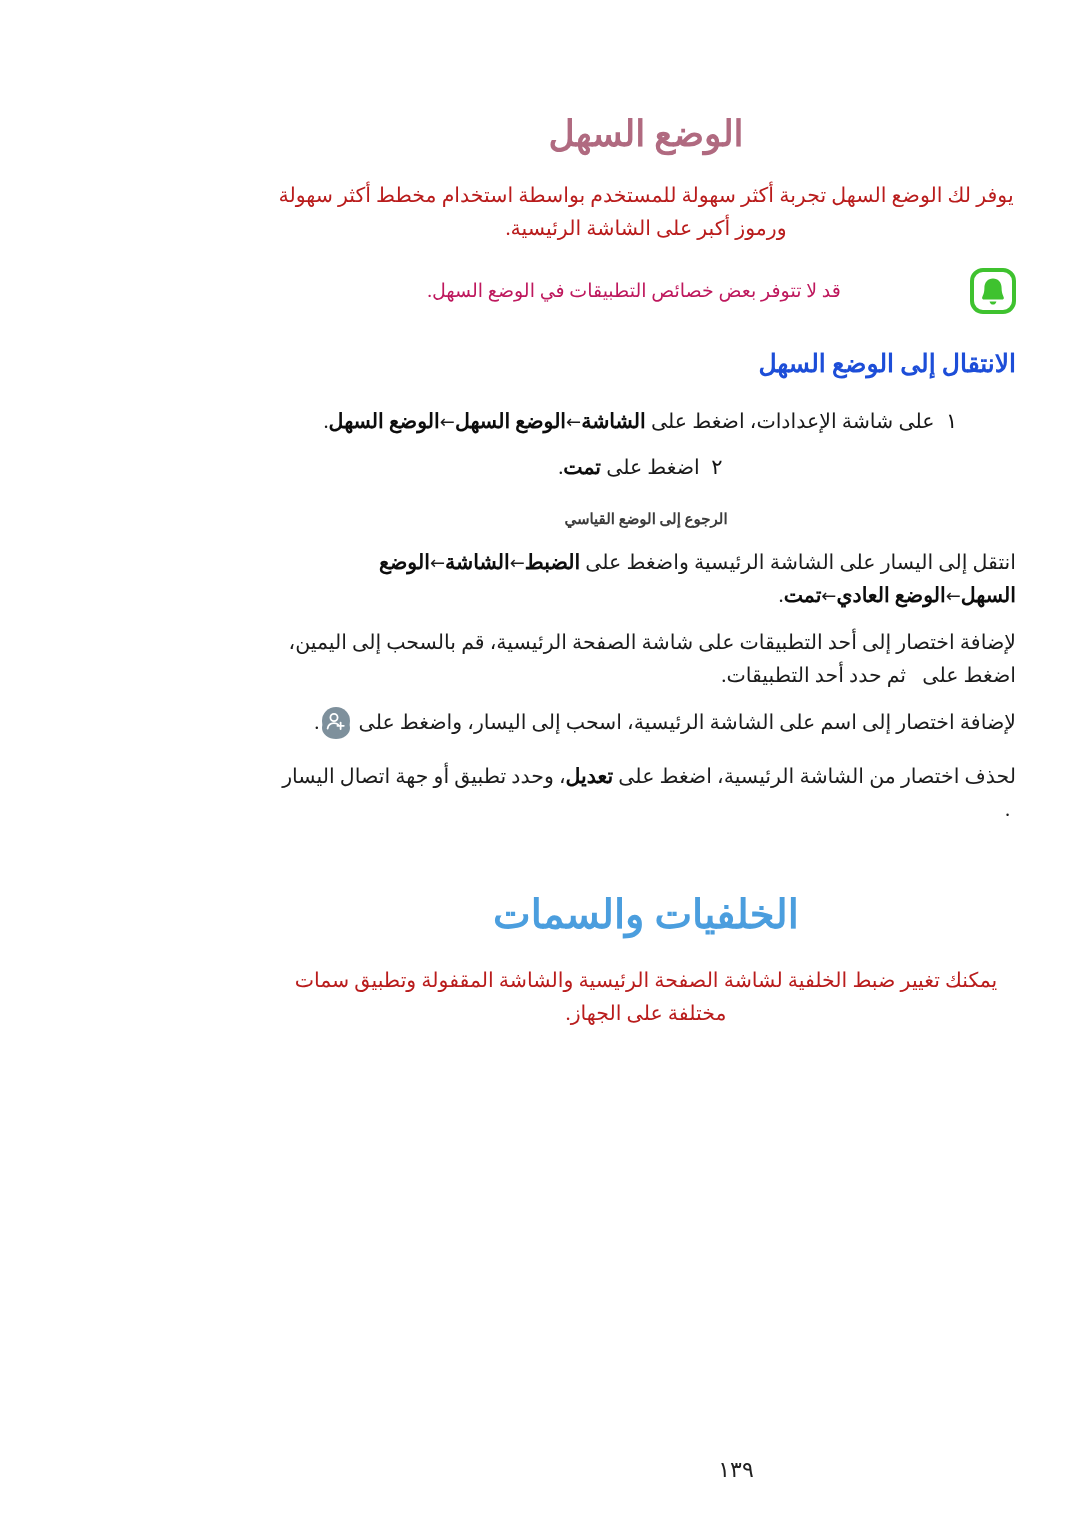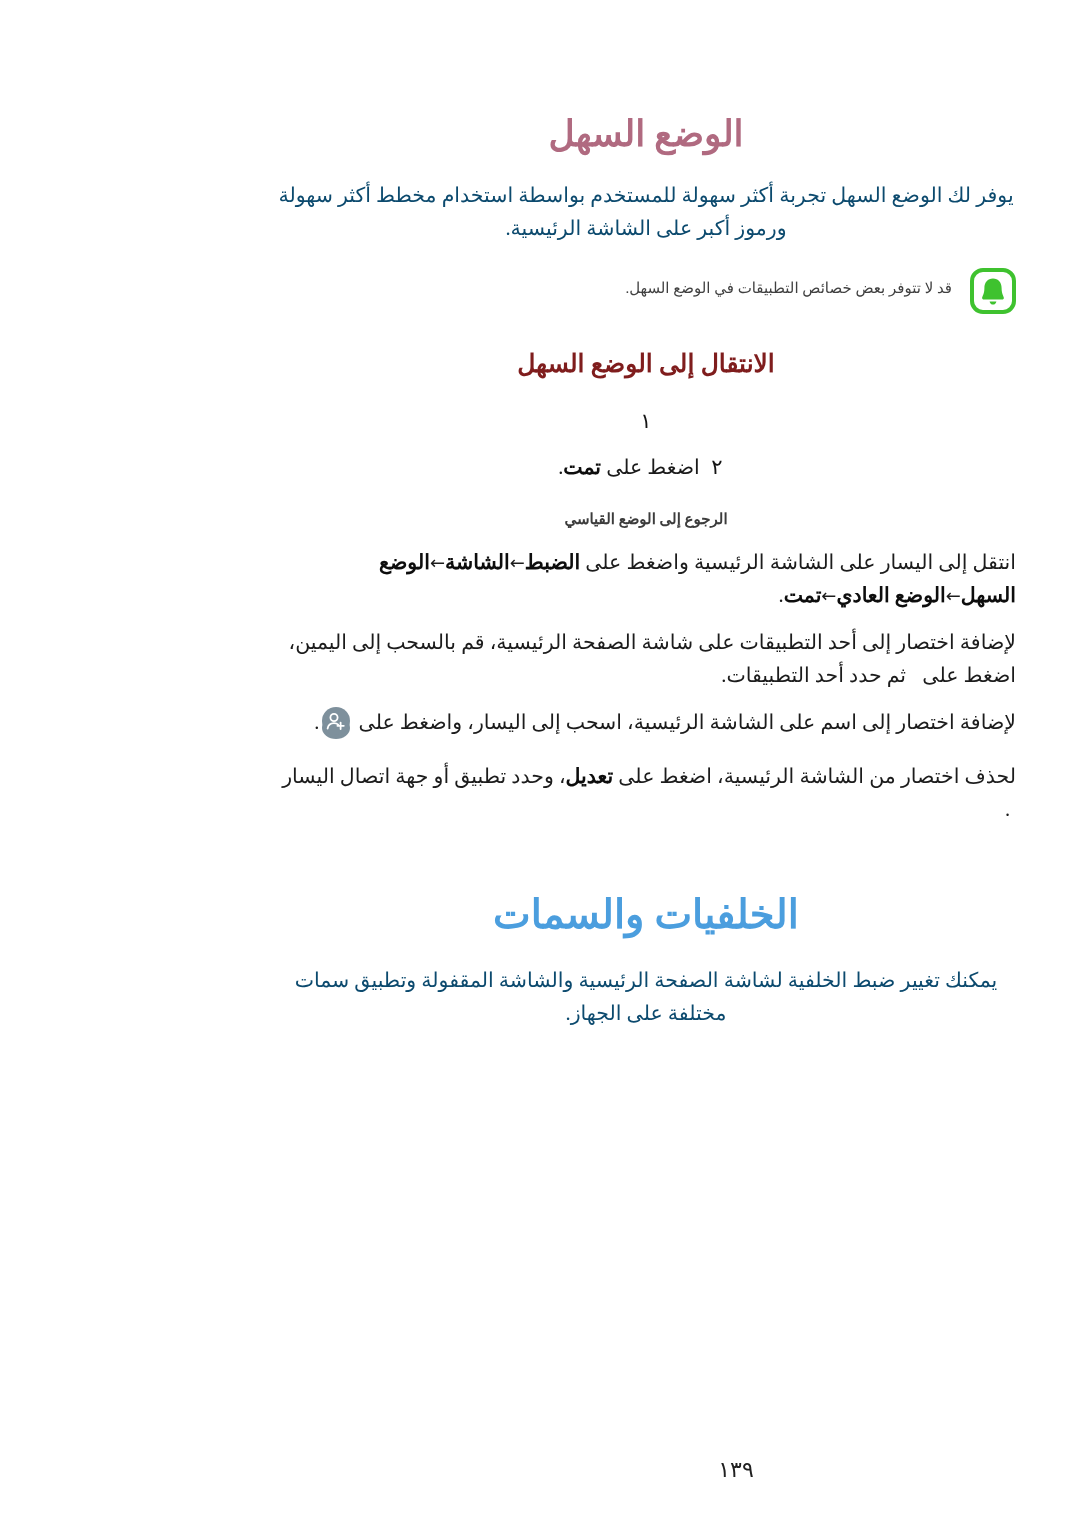--- a/index.html
+++ b/index.html
@@ -78,21 +78,21 @@
     font-size: 40px;
     margin-top: 64px;
     margin-bottom: 24px;
   }
 
   p.body-text {
     font-size: 20.5px;
     line-height: 1.62;
     margin: 0 0 18px 0;
     text-align: center;
-    color: #0c4a6e;
+    color: #b91c1c;
   }
   p.body-justify {
     font-size: 20.5px;
     line-height: 1.62;
     margin: 0 0 14px 0;
     text-align: right;
     color: #1c1c1c;
   }
 
   
@@ -105,36 +105,35 @@
     padding-right: 0;
   }
   .note-icon {
     flex: 0 0 auto;
     width: 46px;
     height: 46px;
     margin-left: 18px;
     margin-top: -3px;
   }
   .note-text {
-    font-size: 15px;
+    font-size: 19px;
     line-height: 1.5;
-    color: #404040;
+    color: #be185d;
     padding-top: 6px;
     flex: 1 1 auto;
-    text-align: right;
+    text-align: center;
     padding-left: 40px;
   }
 
   
   h2.sub-heading {
     font-size: 25px;
     font-weight: bold;
-    color: #7f1d1d;
+    color: #1d4ed8;
     margin: 34px 0 24px 0;
-    text-align: center;
     line-height: 1.3;
   }
   h3.sub-sub-heading {
     font-size: 15px;
     font-weight: bold;
     color: #3c3c3c;
     margin: 26px 0 16px 0;
     text-align: center;
     line-height: 1.3;
   }
@@ -254,20 +253,21 @@
         </svg>
       </div>
       <div class="note-text">قد لا تتوفر بعض خصائص التطبيقات في الوضع السهل.</div>
     </div>
 
     <h2 class="sub-heading">الانتقال إلى الوضع السهل</h2>
 
     <ol class="steps">
       <li>
         <span class="step-num">١</span>
+        <span class="step-body"><span>على شاشة الإعدادات، اضغط على </span><b>الشاشة</b><span class="arrow">←</span><b>الوضع السهل</b><span class="arrow">←</span><b>الوضع السهل</b><span>.</span></span>
       </li>
       <li>
         <span class="step-num">٢</span>
         <span class="step-body"><span>اضغط على </span><b>تمت</b><span>.</span></span>
       </li>
     </ol>
 
     <h3 class="sub-sub-heading">الرجوع إلى الوضع القياسي</h3>
 
     <p class="body-justify"><span>انتقل إلى اليسار على الشاشة الرئيسية واضغط على </span><b>الضبط</b><span class="arrow">←</span><b>الشاشة</b><span class="arrow">←</span><b>الوضع السهل</b><span class="arrow">←</span><b>الوضع العادي</b><span class="arrow">←</span><b>تمت</b><span>.</span></p>

